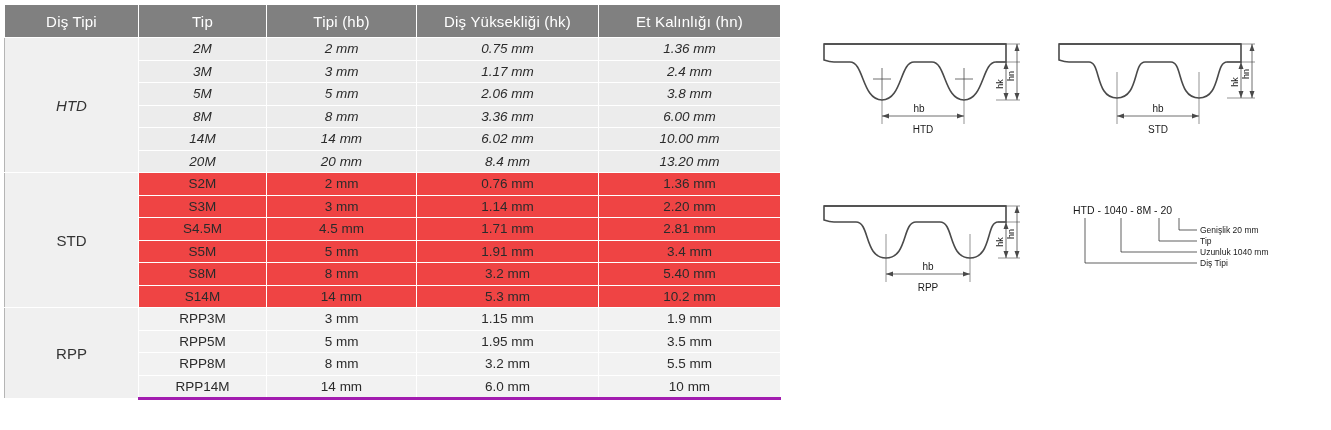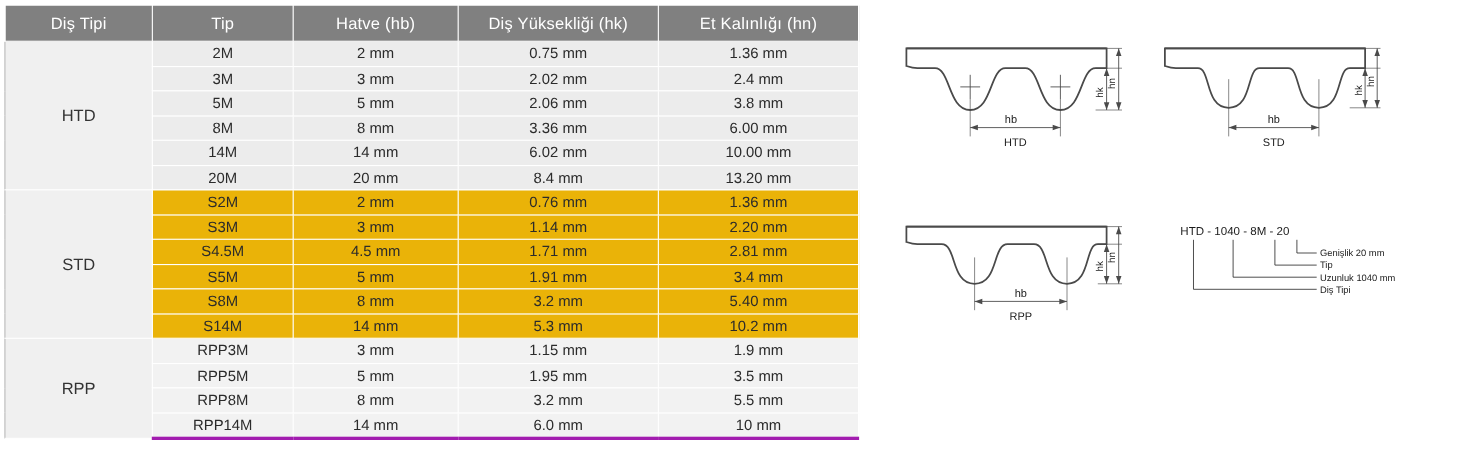--- a/index.html
+++ b/index.html
@@ -50,22 +50,22 @@
     background: #e9e9e9;
     padding: 0;
   }
   table.spec td.group {
     background: #f0f0f0;
     font-size: 15px;
     color: #333;
     border-left: 1px solid #b5b5b5;
     border-right: 1px solid #ffffff;
   }
-  tr.band-a td { background: #ececec; }
-  tr.band-b td { background: #eab308; }
+  tr.band-a td { background: #ececec; font-style: italic; }
+  tr.band-b td { background: #ef4444; }
   tr.band-c td { background: #f2f2f2; }
   td.group.band-a { background: #f1f1f1; }
   td.group.band-b { background: #dcdcdc; }
   td.group.band-c { background: #f5f5f5; }
   table.spec tr:last-child td { border-bottom: 3px solid #a21caf; }
 
   
   col.c0 { width: 134px; }
   col.c1 { width: 128px; }
   col.c2 { width: 150px; }
@@ -101,38 +101,38 @@
         <col class="c0">
           <col class="c1">
           <col class="c2">
           <col class="c3">
           <col class="c4">
       </colgroup>
       <thead>
         <tr>
           <th>Diş Tipi</th>
           <th>Tip</th>
-          <th>Hatve (hb)</th>
+          <th>Tipi (hb)</th>
           <th>Diş Yüksekliği (hk)</th>
           <th>Et Kalınlığı (hn)</th>
         </tr>
       </thead>
       <tbody>
 
         <tr class="band-a">
           <td class="group band-a" rowspan="6">HTD</td>
           <td>2M</td>
           <td>2 mm</td>
           <td>0.75 mm</td>
           <td>1.36 mm</td>
         </tr>
         <tr class="band-a">
           <td>3M</td>
           <td>3 mm</td>
-          <td>2.02 mm</td>
+          <td>1.17 mm</td>
           <td>2.4 mm</td>
         </tr>
         <tr class="band-a">
           <td>5M</td>
           <td>5 mm</td>
           <td>2.06 mm</td>
           <td>3.8 mm</td>
         </tr>
         <tr class="band-a">
           <td>8M</td>

